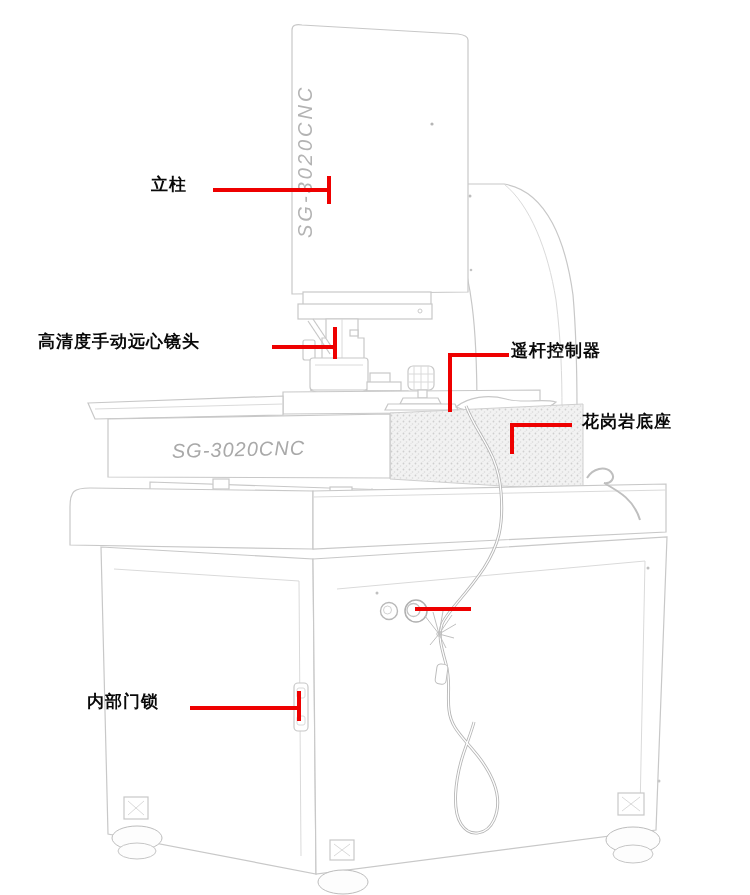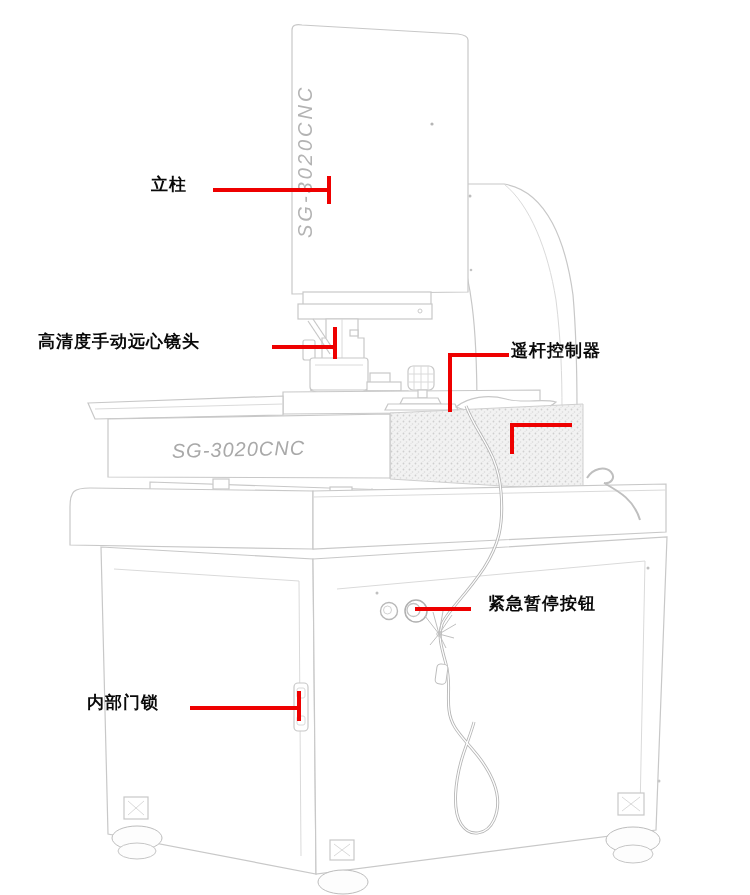--- a/index.html
+++ b/index.html
@@ -20,21 +20,21 @@
     font-weight:700;font-size:17px;line-height:1.1;
     color:var(--label-text);letter-spacing:1px;
   }
   .lead{position:absolute;background:var(--leader-line);}
   
   .l-column   {left:151px;top:176px;}
   .l-lens     {left:38px; top:333px;}
   .l-joystick {left:511px;top:342px;}
   .l-granite  {left:582px;top:413px;}
   .l-estop    {left:488px;top:595px;}
-  .l-doorlock {left:87px; top:694px;}
+  .l-doorlock {left:87px; top:694px;font-family:Liberation Mono, monospace;}
   
   .ln1h{left:213px;top:188px;width:117px;height:4px;}
   .ln1b{left:327px;top:176px;width:4px;height:28px;}
   .ln2h{left:272px;top:345px;width:64px;height:4px;}
   .ln2b{left:333px;top:327px;width:4px;height:32px;}
   .ln3h{left:450px;top:353px;width:59px;height:4px;}
   .ln3v{left:448px;top:353px;width:4px;height:59px;}
   .ln4h{left:512px;top:423px;width:60px;height:4px;}
   .ln4v{left:510px;top:423px;width:4px;height:31px;}
   .ln5h{left:415px;top:607px;width:56px;height:4px;}
@@ -209,16 +209,16 @@
   <div class="lead ln3v"></div>
   <div class="lead ln4h"></div>
   <div class="lead ln4v"></div>
   <div class="lead ln5h"></div>
   <div class="lead ln6h"></div>
   <div class="lead ln6b"></div>
 
   <div class="label l-column">立柱</div>
   <div class="label l-joystick">遥杆控制器</div>
   <div class="label l-lens">高清度手动远心镜头</div>
-  <div class="label l-estop">紧急暂停按钮</div>
+  <div class="label l-granite">花岗岩底座</div>
   <div class="label l-doorlock">内部门锁</div>
 
 </div>
 
 </body></html>

